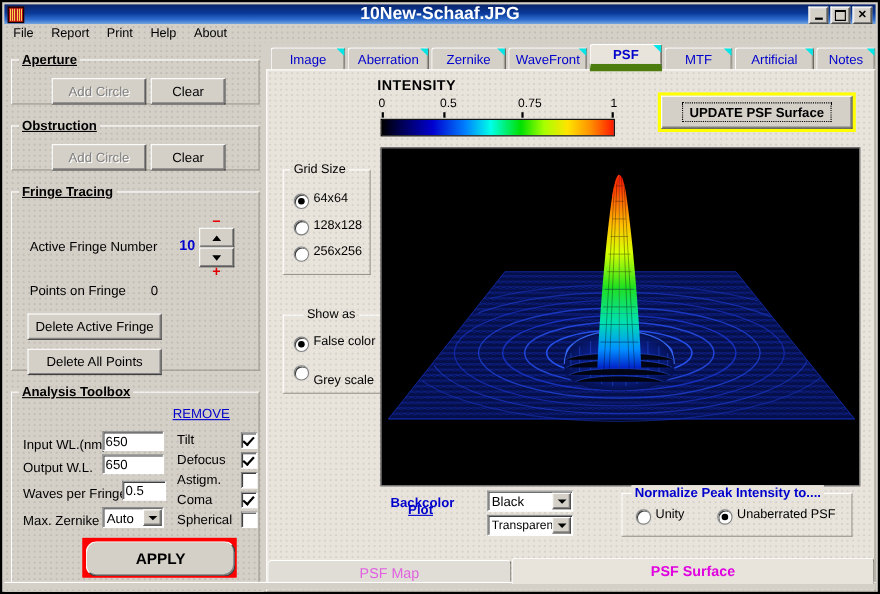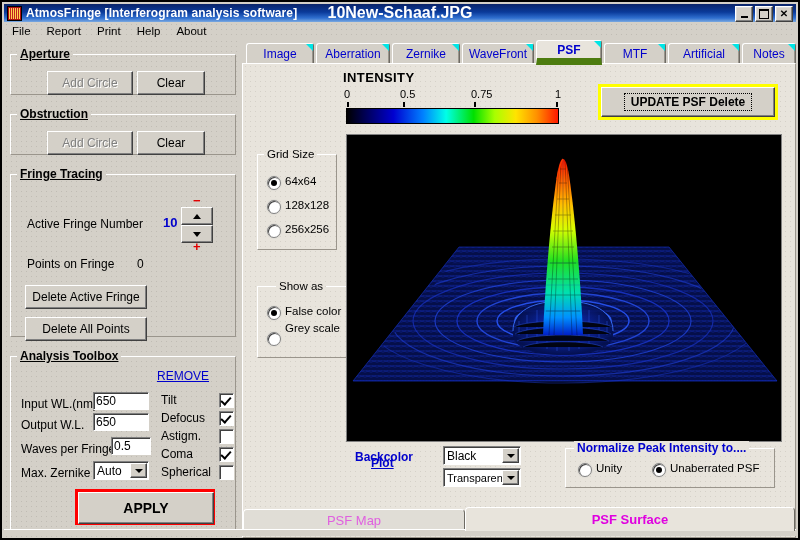--- a/index.html
+++ b/index.html
@@ -243,21 +243,20 @@
     background:#d4d0c8;border-top:1px solid #fff;
   }
 </style>
 </head>
 <body>
 
 <div id="app">
 
   <div class="titlebar">
     <div class="tb-icon"></div>
-    <div class="tb-title">AtmosFringe  [Interferogram analysis software]</div>
     <div class="tb-center">10New-Schaaf.JPG</div>
     <div class="tb-btns">
       <div class="tb-btn">
           <span>
             <i class="glyph-min"></i>
           </span>
         </div>
       <div class="tb-btn">
           <span>
             <i class="glyph-max"></i>
@@ -362,21 +361,21 @@
       <div class="lbl" style="left:150px;top:66px;">Astigm.</div>
       <div class="cbox" style="left:208px;top:66px;"></div>
 
       <div class="lbl" style="left:150px;top:84px;">Coma</div>
       <div class="cbox on" style="left:208px;top:84px;"></div>
 
       <div class="lbl" style="left:150px;top:102px;">Spherical</div>
       <div class="cbox" style="left:208px;top:102px;"></div>
 
       <div class="applywrap" style="left:64px;top:126px;width:134px;height:30px;">
-        <div class="btn" style="position:relative;left:0;top:0;width:100%;height:100%;font-weight:bold;font-size:14px;">
+        <div class="btn" style="position:relative;left:0;top:0;width:100%;height:100%;font-weight:bold;font-size:14px;border-radius:10px;">
           <span>APPLY</span>
         </div>
       </div>
     </fieldset>
   </div>
 
   <div class="rightarea">
 
     <div class="tabstrip">
       <div class="tab" style="left:4px;width:68px;">
@@ -424,40 +423,40 @@
 
       <div class="cbar-tick" style="left:104px;top:38px;"></div>
       <div class="cbar-tick" style="left:160px;top:38px;"></div>
       <div class="cbar-tick" style="left:231px;top:38px;"></div>
       <div class="cbar-tick" style="left:313px;top:38px;"></div>
 
       <div class="cbar" style="left:103px;top:44px;width:213px;"></div>
 
       <div class="updatewrap" style="left:355px;top:20px;width:174px;height:30px;">
         <div class="updatebtn">
-          <span>UPDATE  PSF  Delete</span>
+          <span>UPDATE  PSF  Surface</span>
         </div>
       </div>
 
       <fieldset class="grp" style="left:14px;top:84px;width:78px;height:100px;">
         <legend style="font-weight:normal;text-decoration:none;font-size:11.5px;">Grid Size</legend>
         <div class="radio on" style="left:9px;top:16px;"></div>
         <div class="lbl" style="left:27px;top:15px;font-size:11.5px;">64x64</div>
         <div class="radio" style="left:9px;top:40px;"></div>
         <div class="lbl" style="left:27px;top:39px;font-size:11.5px;">128x128</div>
         <div class="radio" style="left:9px;top:64px;"></div>
         <div class="lbl" style="left:27px;top:63px;font-size:11.5px;">256x256</div>
       </fieldset>
 
       <fieldset class="grp" style="left:14px;top:216px;width:78px;height:76px;padding-left:12px;">
         <legend style="font-weight:normal;text-decoration:none;font-size:11.5px;">Show as</legend>
         <div class="radio on" style="left:9px;top:14px;"></div>
         <div class="lbl" style="left:27px;top:13px;font-size:11.5px;">False color</div>
         <div class="radio" style="left:9px;top:40px;"></div>
-        <div class="lbl" style="left:27px;top:30px;font-size:11.5px;">Grey scale</div>
+        <div class="lbl" style="left:27px;top:48px;font-size:11.5px;">Grey scale</div>
       </fieldset>
 
       <div class="plotbox" style="left:103px;top:70px;width:434px;height:306px;">
         <svg viewBox="0 0 434 306" width="434" height="306" preserveAspectRatio="none">
           <rect x="0" y="0" width="434" height="306" fill="#000000"></rect>
           <defs>
             <linearGradient id="peakgrad" x1="0" y1="0" x2="0" y2="1">
               <stop offset="0%" stop-color="#ff1000"></stop>
               <stop offset="12%" stop-color="#ff6000"></stop>
               <stop offset="26%" stop-color="#ffc000"></stop>

